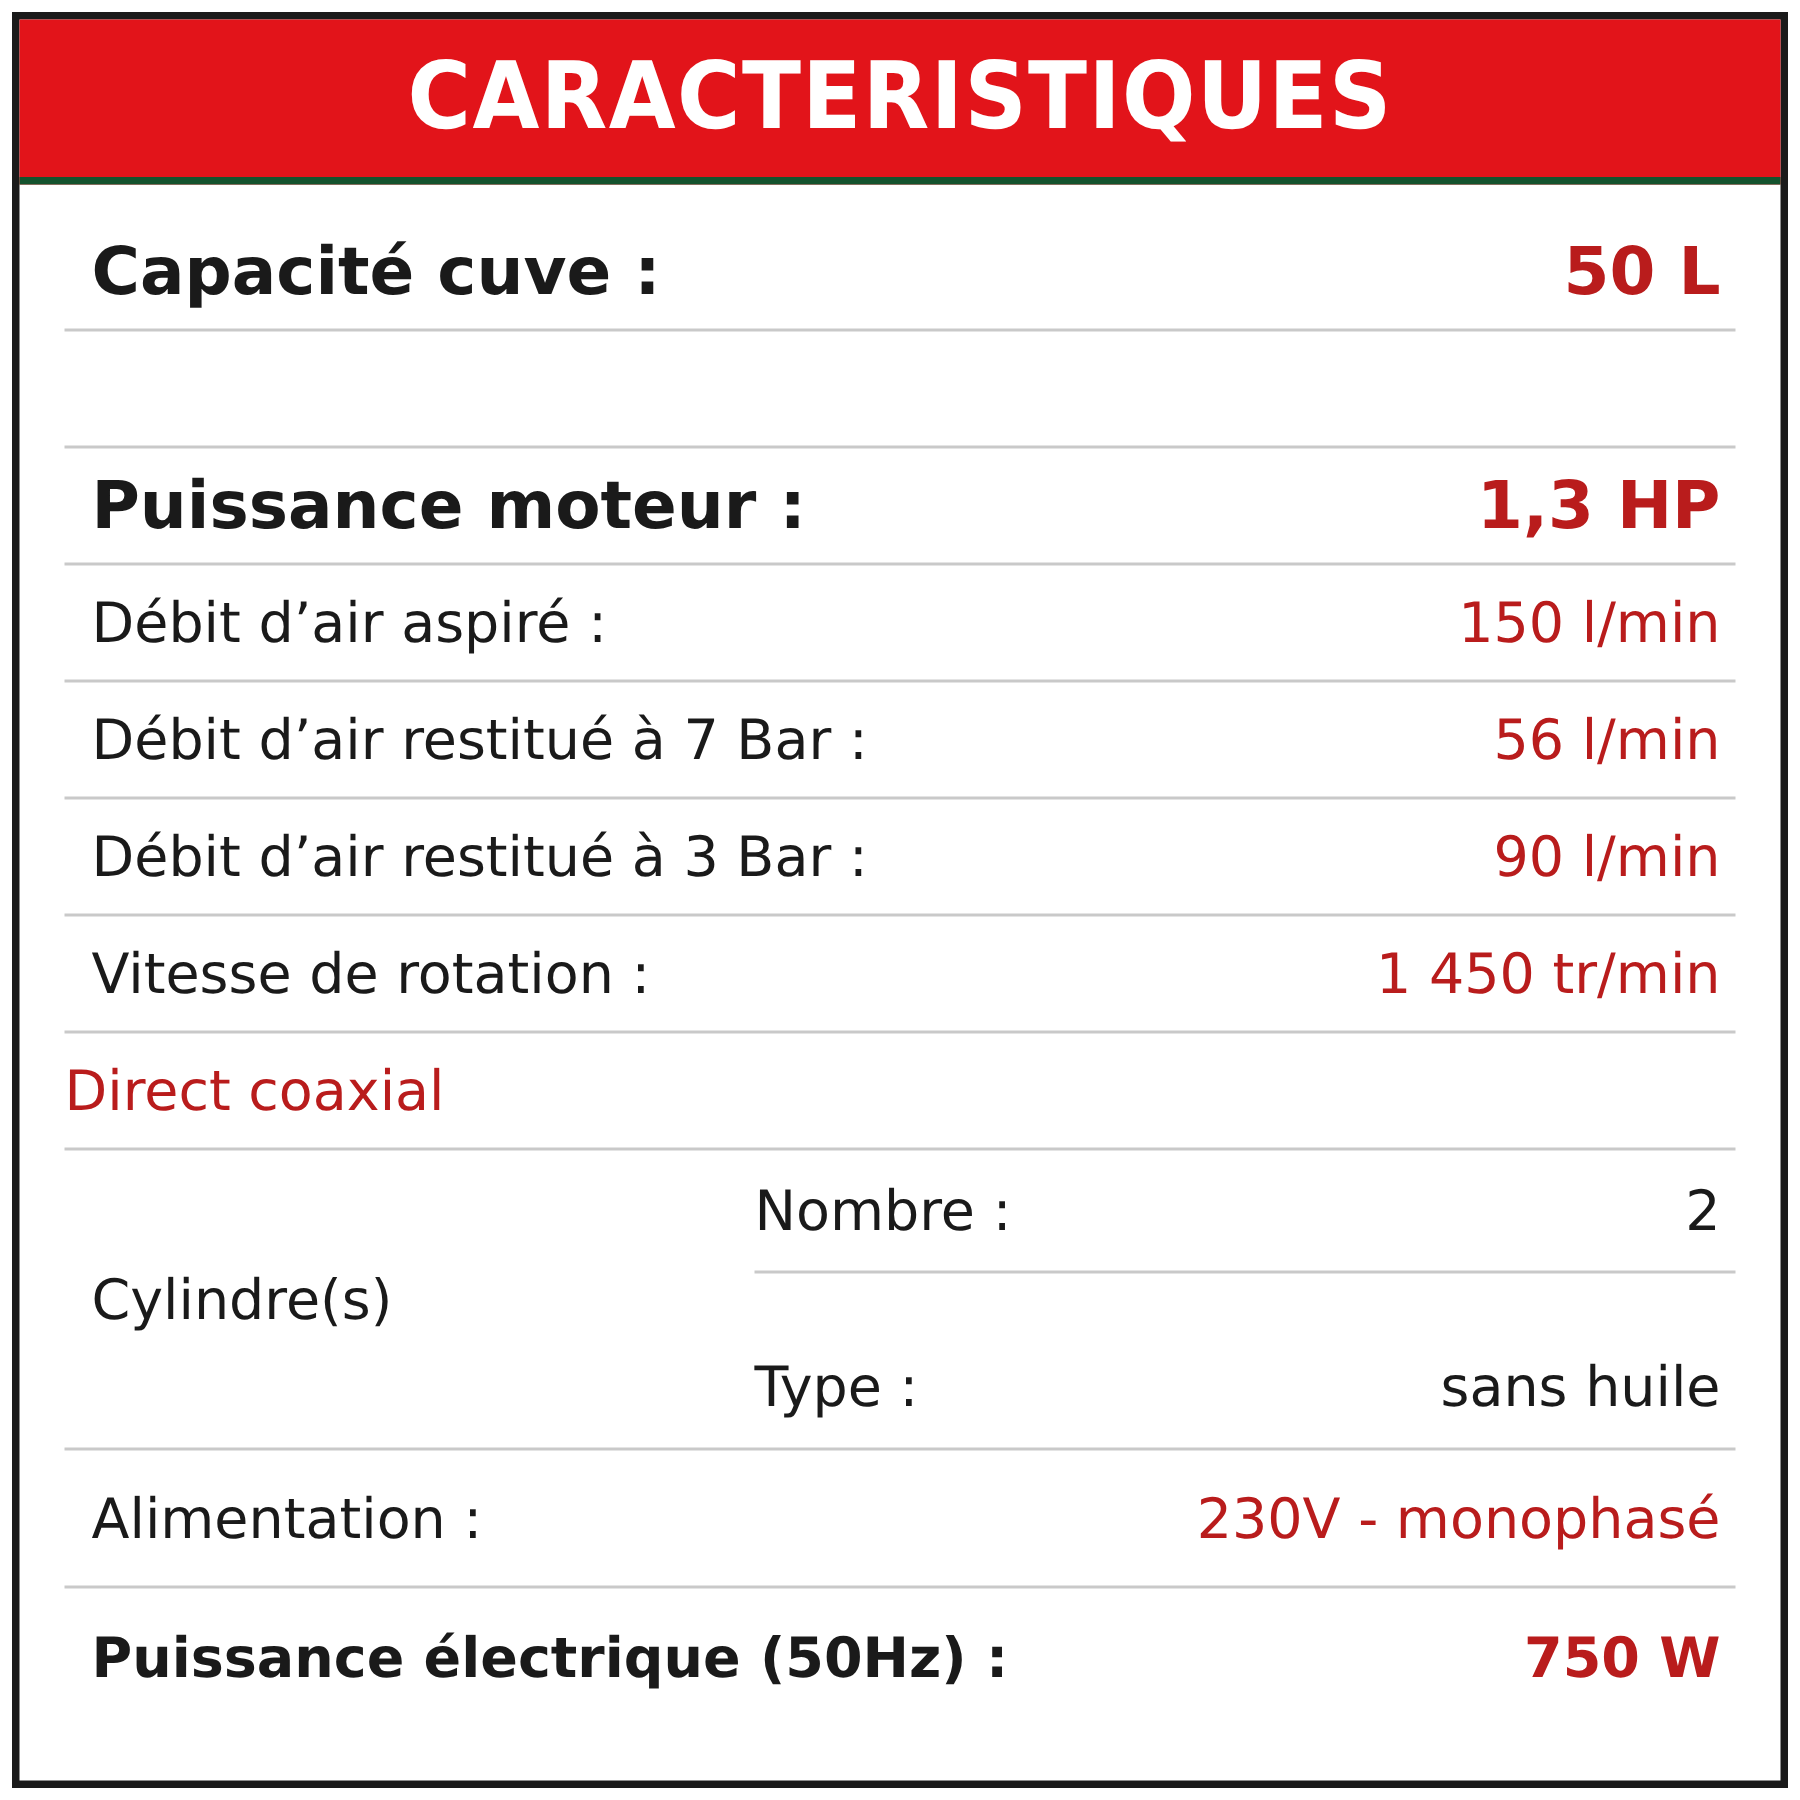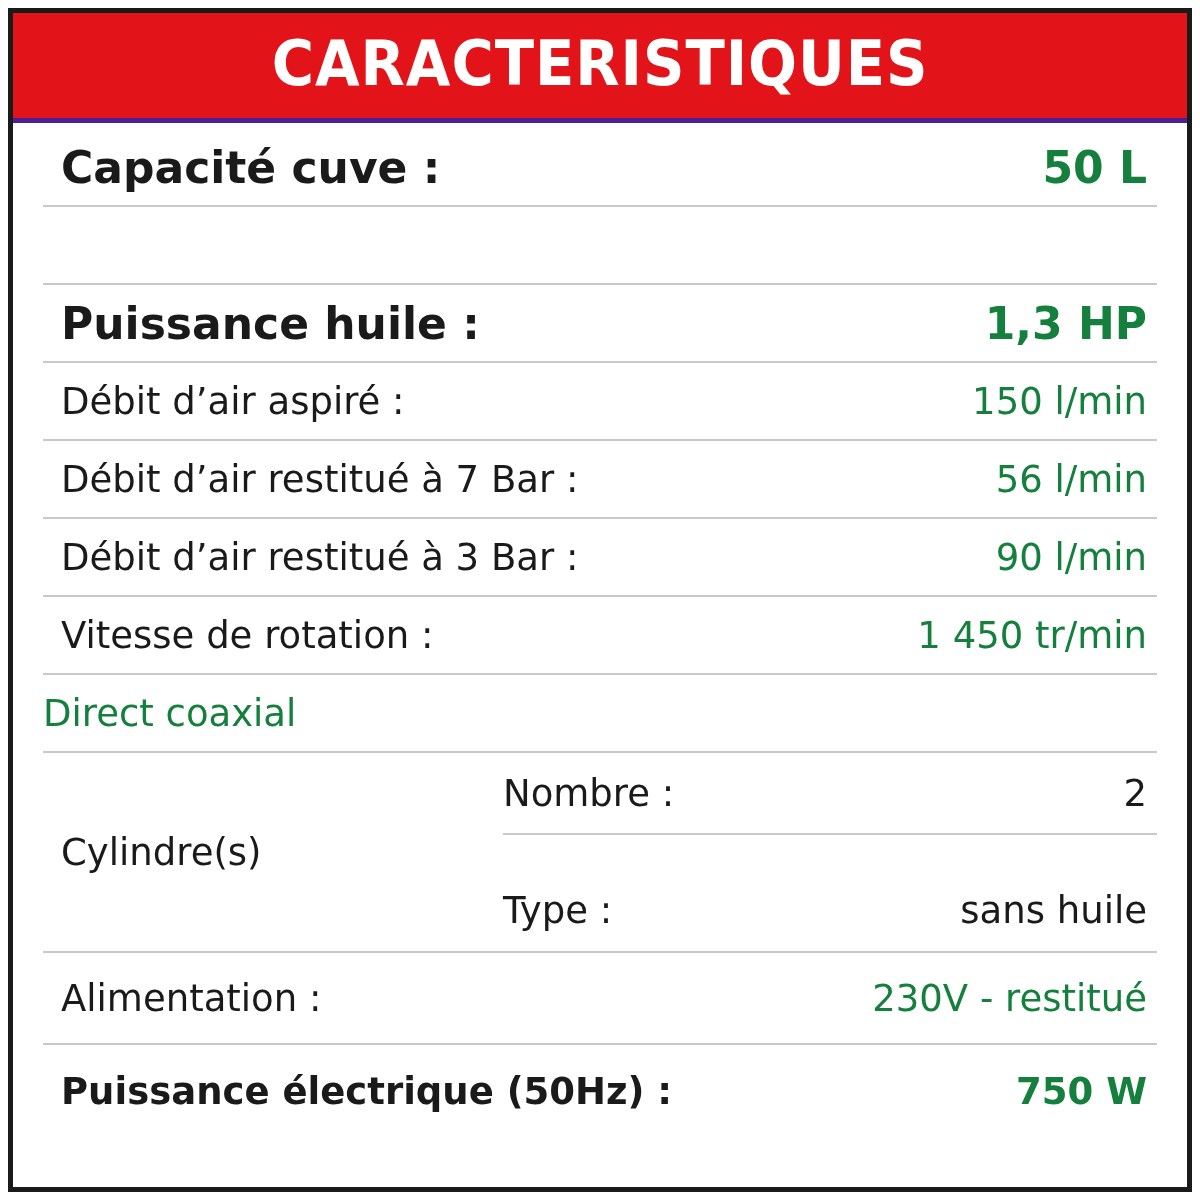--- a/index.html
+++ b/index.html
@@ -27,38 +27,38 @@
     flex-direction: column;
   }
 
   .header-band {
     background: #e2141a;
     height: 105px;
     flex: 0 0 105px;
     display: flex;
     align-items: center;
     justify-content: center;
-    border-bottom: 5px solid #4c1d95;
+    border-bottom: 5px solid #14532d;
   }
 
   .header-title {
     color: #ffffff;
     font-family: "DejaVu Sans", sans-serif;
     font-weight: bold;
     font-size: 62px;
     letter-spacing: 1px;
     transform: scaleX(0.93);
     text-transform: uppercase;
     line-height: 1;
     padding-bottom: 4px;
   }
 
   .table-body {
     flex: 1 1 auto;
-    padding: 6px 30px 10px 30px;
+    padding: 20px 30px 10px 30px;
     box-sizing: border-box;
     display: flex;
     flex-direction: column;
   }
 
   .row {
     display: flex;
     align-items: center;
     justify-content: space-between;
     border-bottom: 2px solid #c9c9c9;
@@ -71,21 +71,21 @@
     font-size: 37px;
     color: #1a1a1a;
     font-family: "DejaVu Sans", sans-serif;
     font-weight: normal;
     padding-left: 18px;
     white-space: nowrap;
   }
 
   .row .value {
     font-size: 37px;
-    color: #15803d;
+    color: #b91c1c;
     font-family: "DejaVu Sans", sans-serif;
     font-weight: normal;
     padding-right: 10px;
     white-space: nowrap;
     text-align: right;
   }
 
   .row.big .label,
   .row.big .value {
     font-size: 44px;
@@ -163,21 +163,21 @@
 
     <div class="row big">
       <span class="label">Capacité cuve :</span>
       <span class="value">50 L</span>
     </div>
 
     <div class="row big">
     </div>
 
     <div class="row big">
-      <span class="label">Puissance huile :</span>
+      <span class="label">Puissance moteur :</span>
       <span class="value">1,3 HP</span>
     </div>
 
     <div class="row">
       <span class="label">Débit d’air aspiré :</span>
       <span class="value">150 l/min</span>
     </div>
 
     <div class="row">
       <span class="label">Débit d’air restitué à 7 Bar :</span>
@@ -207,21 +207,21 @@
         </div>
         <div class="sub-row">
           <span class="sub-label">Type :</span>
           <span class="sub-value">sans huile</span>
         </div>
       </div>
     </div>
 
     <div class="row row-tall">
       <span class="label">Alimentation :</span>
-      <span class="value">230V - restitué</span>
+      <span class="value">230V - monophasé</span>
     </div>
 
     <div class="row row-tall row-last bold">
       <span class="label">Puissance électrique (50Hz) :</span>
       <span class="value">750 W</span>
     </div>
 
   </div>
 </div>
 

